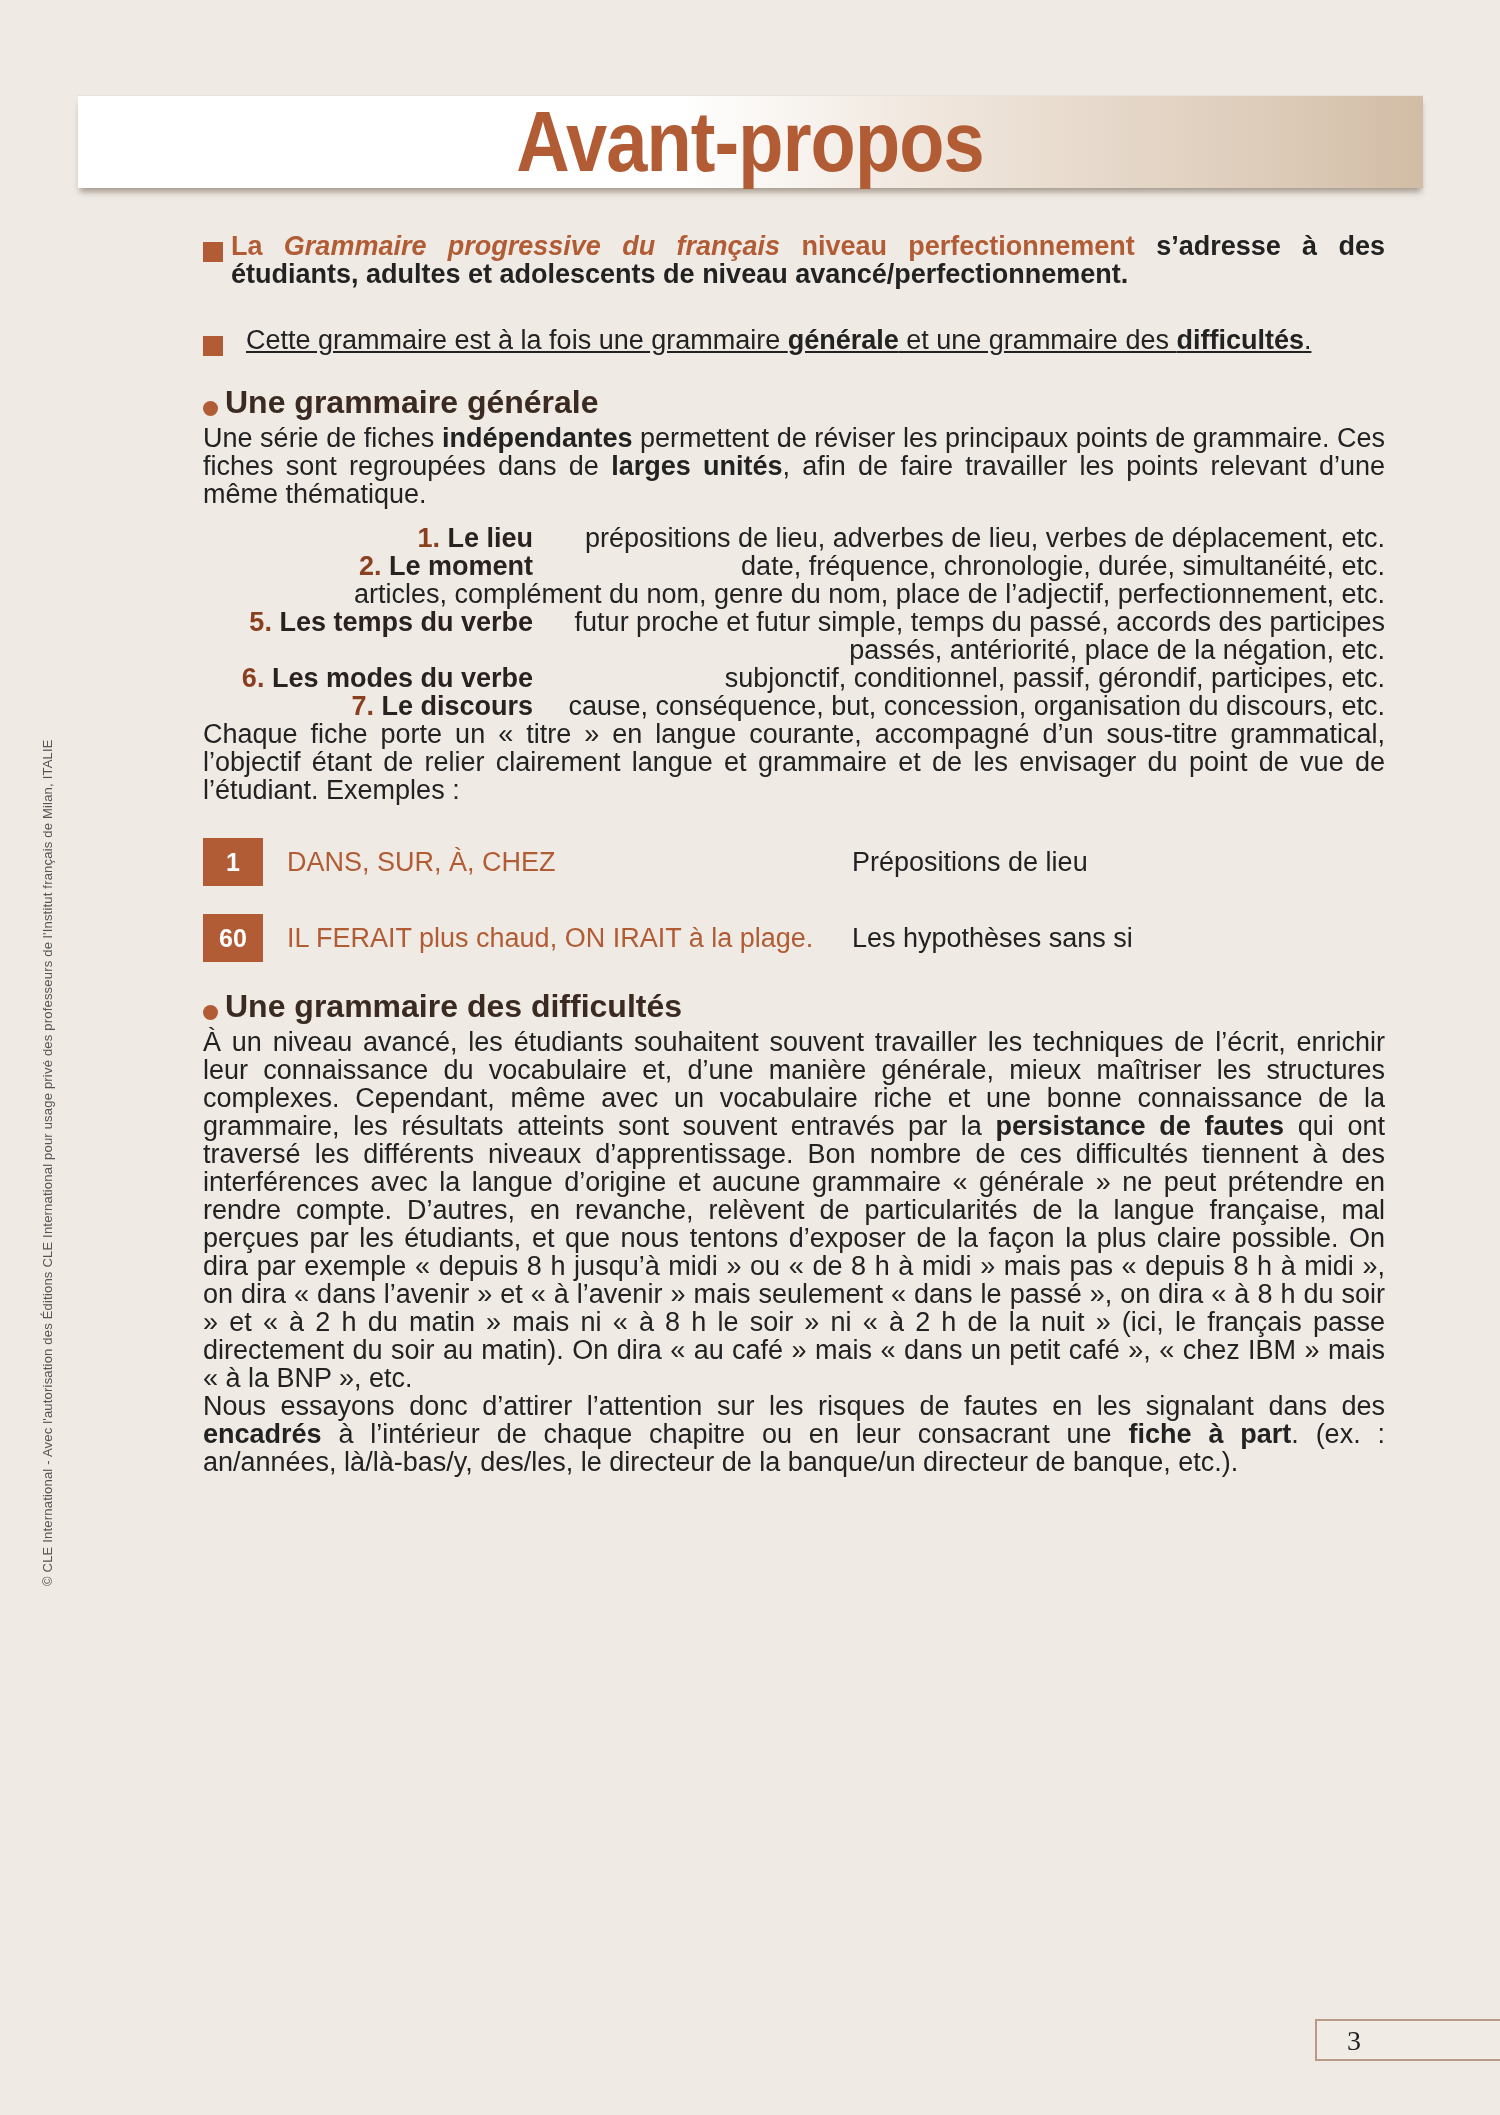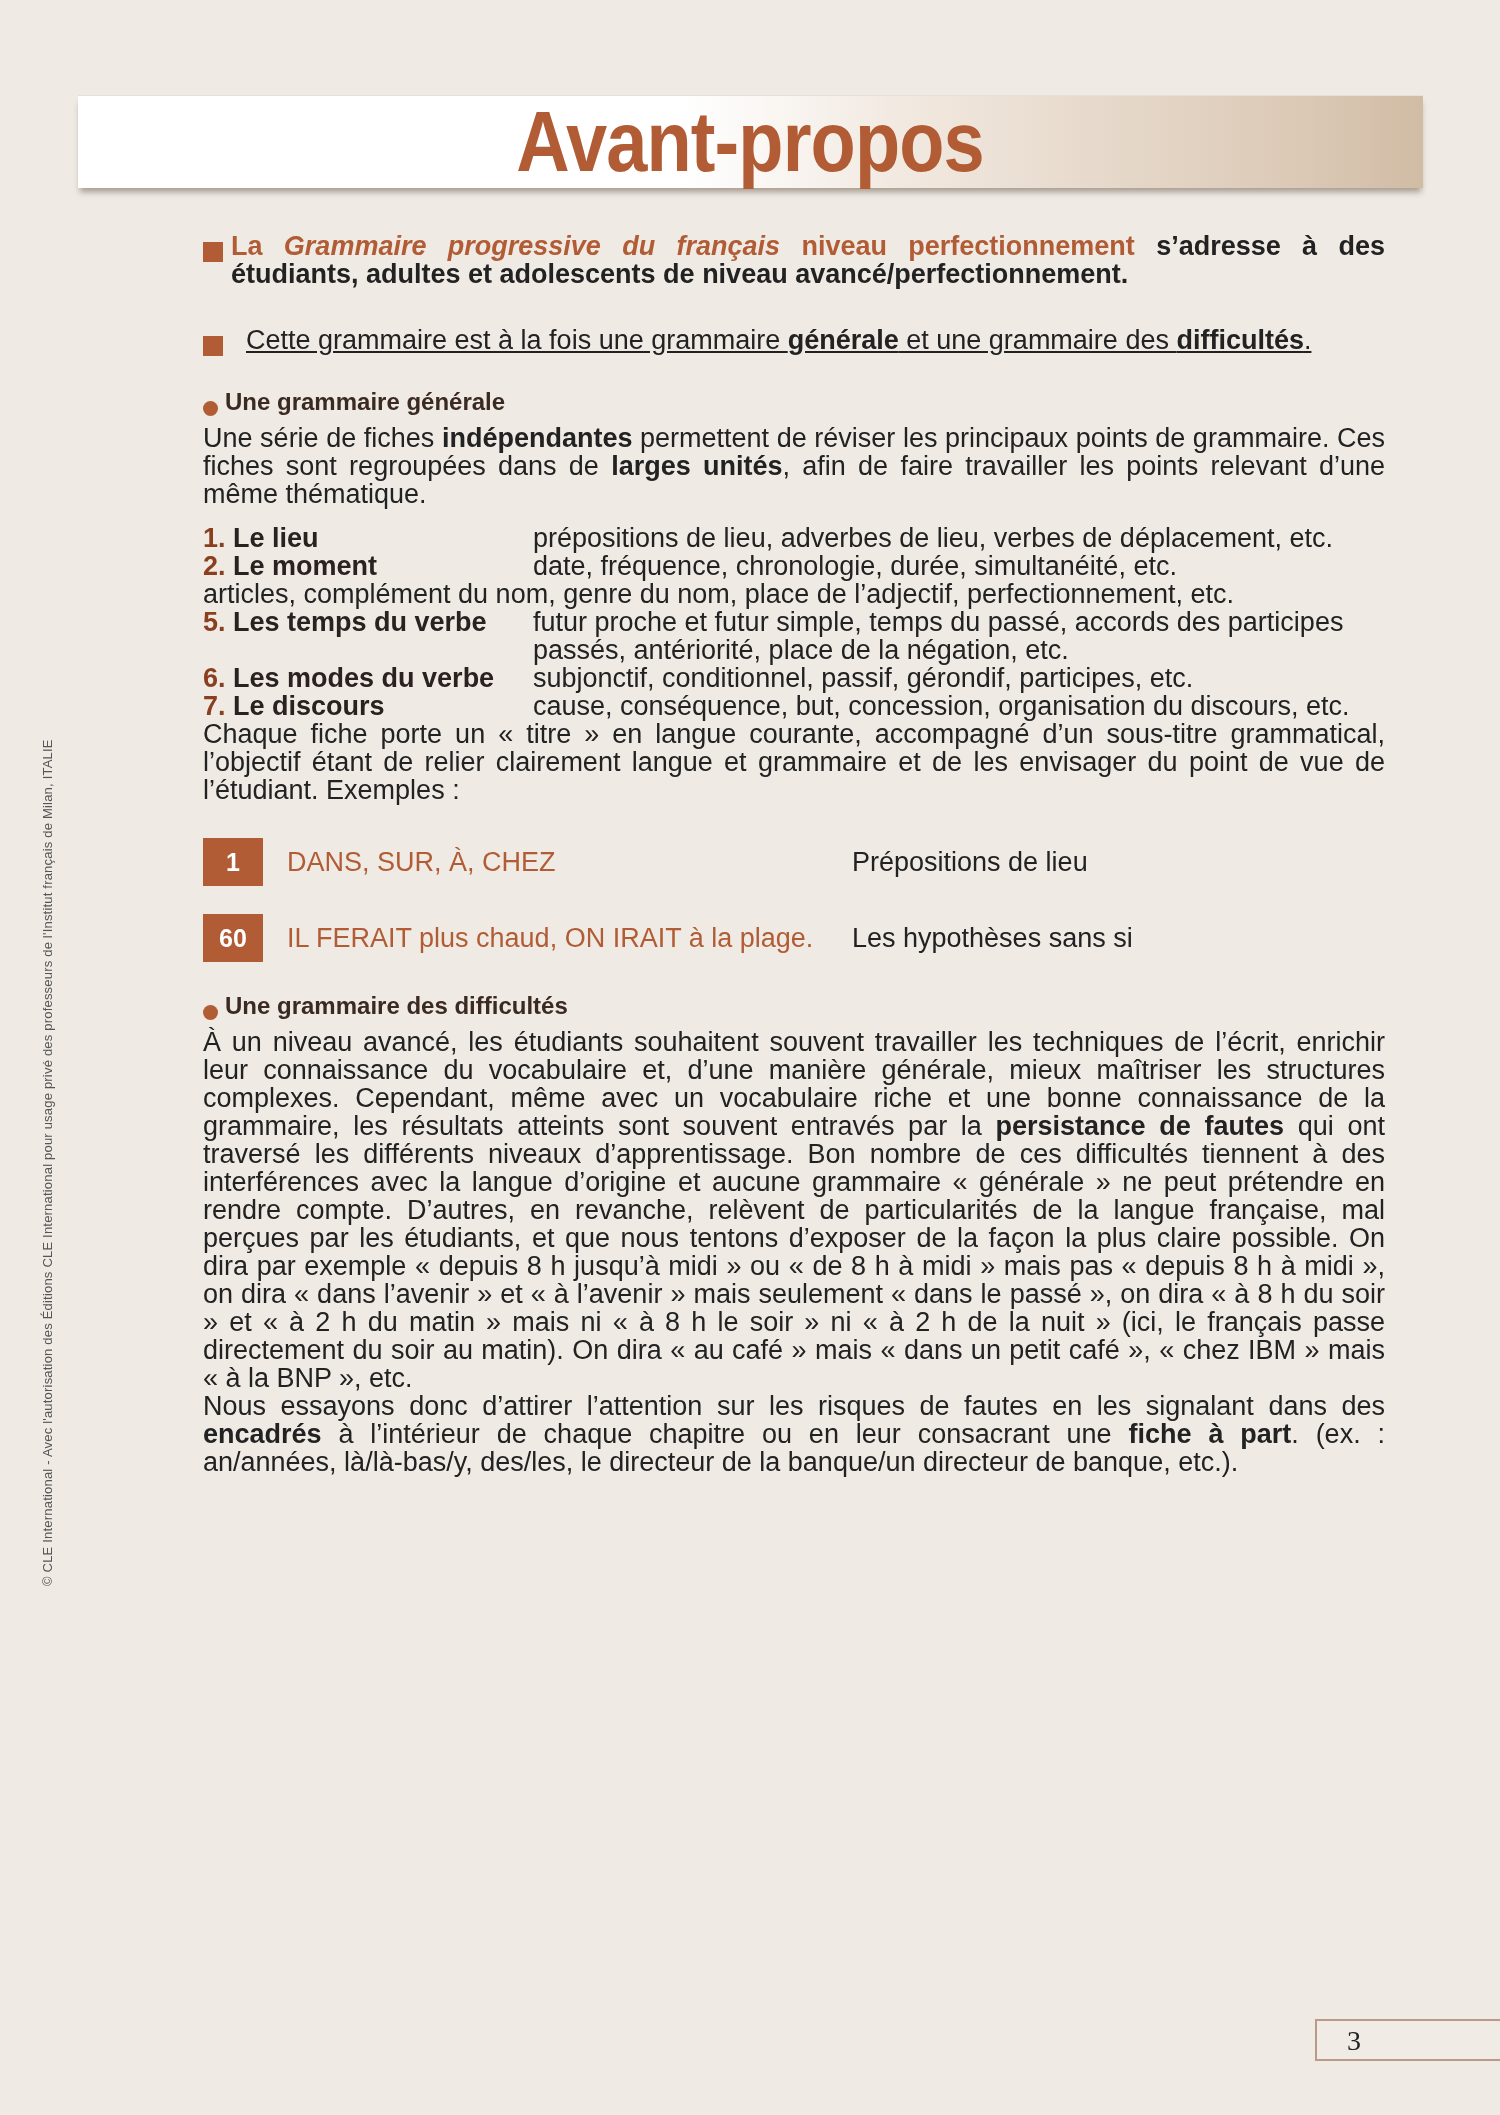--- a/index.html
+++ b/index.html
@@ -61,40 +61,41 @@
     }
     .intro-2 {
       margin: 38px 0 0 0;
       padding-left: 43px;
       position: relative;
       text-decoration: underline;
     }
     .section-h {
       margin: 34px 0 8px 0;
       font-weight: bold;
-      font-size: 24px;
+      font-size: 32px;
       color: #3a2a22;
       position: relative;
       padding-left: 22px;
     }
     .dot {
       position: absolute;
       left: 0; top: 13px;
       width: 15px; height: 15px;
       border-radius: 50%;
       background: #b15c35;
     }
     p.body { margin: 0; text-align: justify; }
     .units {
       margin: 16px 0 0 0;
       padding: 0;
       list-style: none;
     }
     .unit {
       display: flex;
+      text-align: right;
     }
     .unit-label {
       width: 330px;
       flex: none;
       font-weight: bold;
       color: #2a2220;
     }
     .unit-num { color: #8a3f1f; }
     .unit-desc { flex: 1; }
     .examples-intro { margin-top: 40px; }

